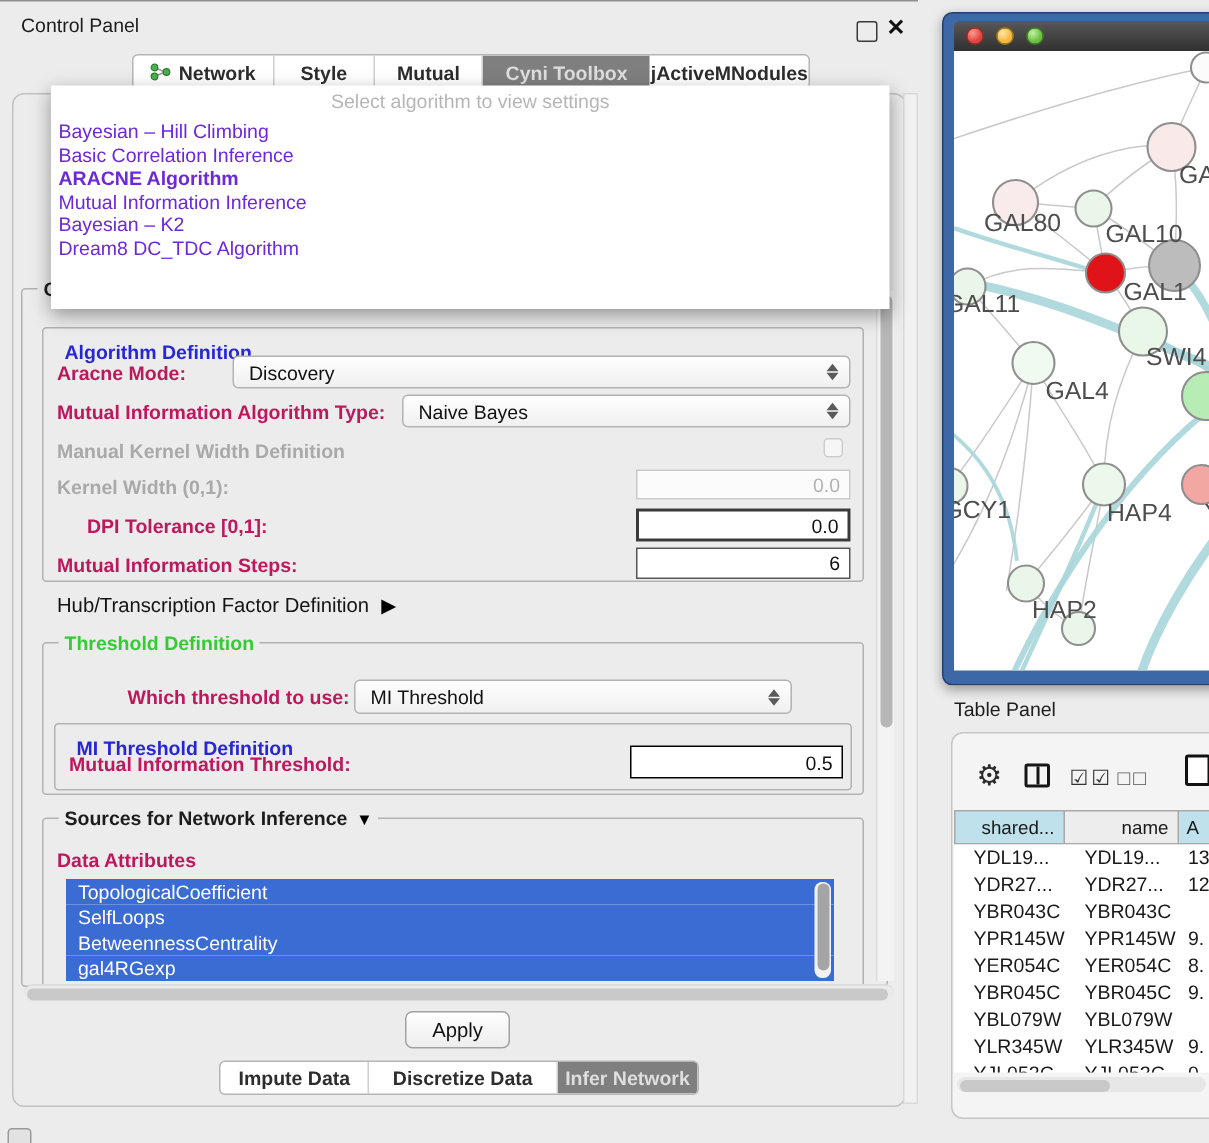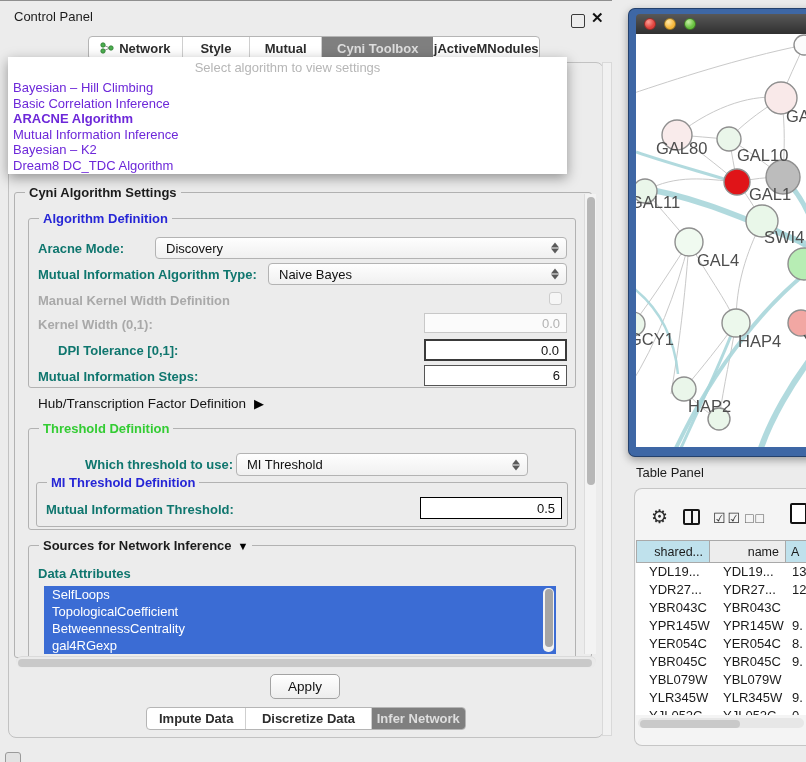--- a/index.html
+++ b/index.html
@@ -20,31 +20,31 @@
   .seg{display:flex;align-items:center;justify-content:center;font-size:13px;font-weight:bold;color:#2d2d2d;border-right:1px solid #cfcfcf;box-sizing:border-box;white-space:nowrap;}
   .seg:last-child{border-right:none;}
   .seg.sel{background:#7f7f7f;color:#dedede;border-right:none;}
   .tabbar-top{left:88px;top:36px;width:452px;}
   .tabbar-bottom{left:146px;top:707px;width:320px;height:23px;}
   .net-glyph{width:14px;height:12px;margin-right:5px;}
   
   .main-panel{left:8px;top:62px;width:594px;height:674px;border:1px solid #c2c2c2;border-radius:8px;background:#ececec;}
   .side-scroll{left:602px;top:62px;width:10px;height:674px;background:#f1f1f1;border:1px solid #d9d9d9;box-sizing:border-box;}
   
-  .popup{left:8px;top:57px;width:559px;height:117px;background:#fff;box-shadow:0 4px 12px rgba(0,0,0,.38);z-index:60;}
+  .popup{left:34px;top:57px;width:559px;height:149px;background:#fff;box-shadow:0 4px 12px rgba(0,0,0,.38);z-index:60;}
   .popup-hint{position:absolute;left:0;top:3px;width:100%;text-align:center;font-size:13px;color:#b6b6b6;}
   .pitems{position:absolute;left:0;top:23px;width:100%;}
   .pitem{height:15.6px;line-height:15.6px;padding-left:5px;font-size:13px;color:#6d28d9;}
   .pitem.bold{font-weight:bold;}
   
   .grp{border:1px solid #b2b2b2;border-radius:3px;box-sizing:border-box;}
   .gt{position:absolute;top:-8px;left:10px;background:#ececec;padding:0 4px;font-size:13px;color:#1c1c1c;white-space:nowrap;font-weight:bold;}
-  .gt.blue{color:#2626d6;}
+  .gt.blue{color:#2626d6;margin-top:16px;}
   .gt.green{color:#33cc33;}
-  .lbl{font-size:13px;font-weight:bold;color:#0f766e;white-space:nowrap;}
+  .lbl{font-size:13px;font-weight:bold;color:#be185d;white-space:nowrap;}
   .lbl.dis{color:#a9a9a9;}
   .combo{background:linear-gradient(#fefefe,#f0f0f0);border:1px solid #b3b3b3;border-radius:4px;box-sizing:border-box;font-size:13px;color:#111;display:flex;align-items:center;padding-left:10px;}
   .stepper{position:absolute;right:7px;top:50%;transform:translateY(-50%);display:flex;flex-direction:column;gap:1px;}
   .stepper .up{width:0;height:0;border-left:4px solid transparent;border-right:4px solid transparent;border-bottom:5px solid #5a5a5a;}
   .stepper .dn{width:0;height:0;border-left:4px solid transparent;border-right:4px solid transparent;border-top:5px solid #5a5a5a;}
   .field{box-sizing:border-box;background:#fff;font-size:13px;color:#111;display:flex;align-items:center;justify-content:flex-end;padding-right:6px;}
   .field.dis{background:#fbfbfb;color:#b2b2b2;border:1px solid #c8c8c8 !important;}
   .checkbox{width:13px;height:13px;border:1.5px solid #cdcdcd;border-radius:3px;background:#f6f6f6;box-sizing:border-box;}
   .plain{font-size:13.5px;color:#141414;white-space:nowrap;}
   .tri-right{display:inline-block;margin-left:8px;font-size:13px;color:#000;}
@@ -174,22 +174,22 @@
   <span class="gt blue">MI Threshold Definition</span>
 </div>
 <div class="abs lbl" style="left:46px;top:502px;">Mutual Information Threshold:</div>
 <div class="abs field" style="left:420px;top:497px;width:142px;height:22px;border:1px solid #000000;">0.5</div>
 
 <div class="abs grp" style="left:28px;top:545px;width:548px;height:116px;">
   <span class="gt"><span>Sources for Network Inference</span><span class="tri-down">▼</span></span>
 </div>
 <div class="abs lbl" style="left:38px;top:566px;">Data Attributes</div>
 <div class="abs attr-list" style="left:44px;top:586px;width:512px;height:68px;" id="attr-list">
+    <div class="attr-item">TopologicalCoefficient</div>
     <div class="attr-item">SelfLoops</div>
-    <div class="attr-item">TopologicalCoefficient</div>
     <div class="attr-item">BetweennessCentrality</div>
     <div class="attr-item">gal4RGexp</div>
   </div>
 <div class="abs list-vscroll" style="left:543px;top:588px;height:64px;">
     <span class="list-thumb"></span>
   </div>
 
 <div class="abs settings-vscroll">
     <span class="settings-thumb"></span>
   </div>

